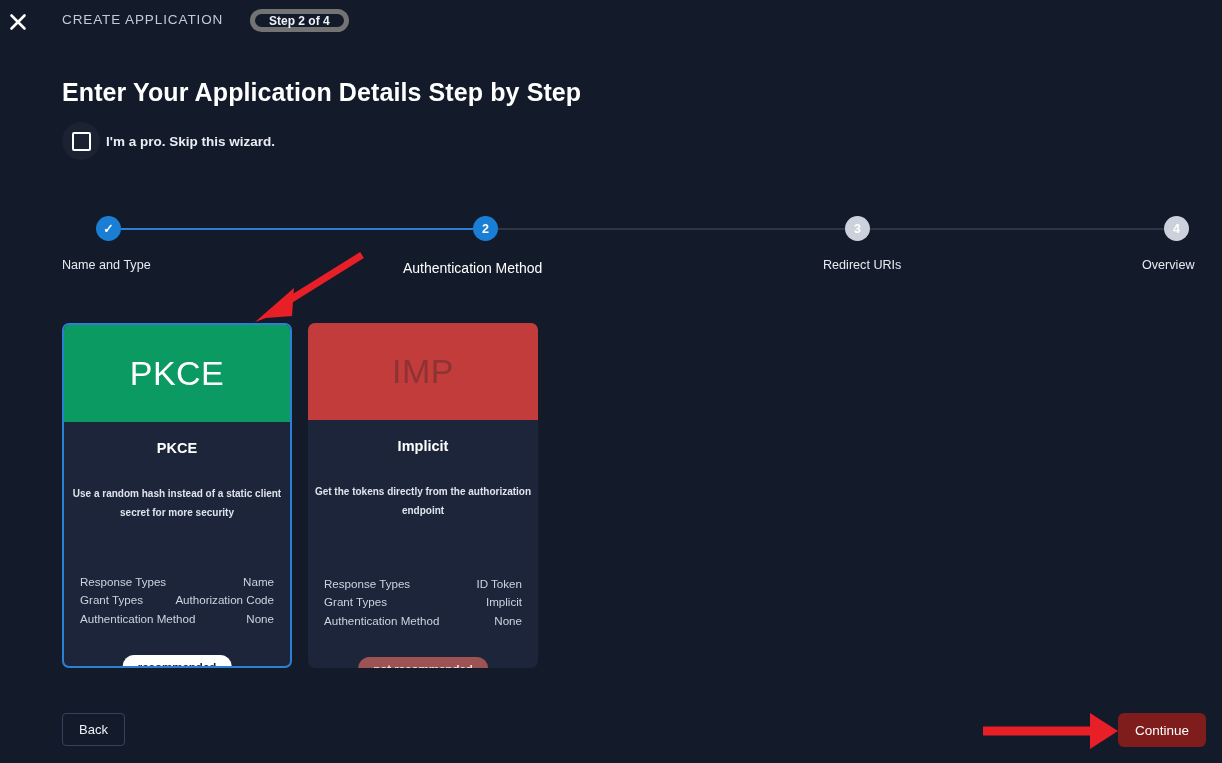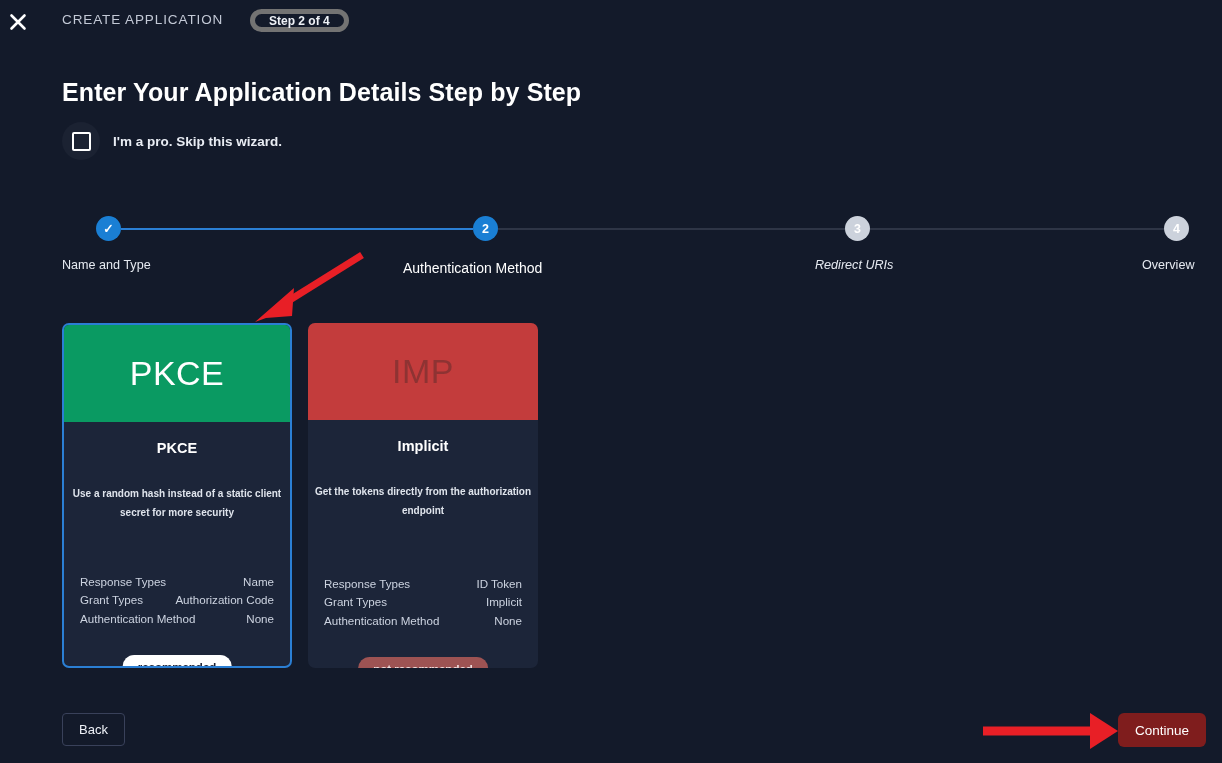--- a/index.html
+++ b/index.html
@@ -35,21 +35,21 @@
     position: absolute; left: 62px; top: 78px;
     font-size: 25px; font-weight: 700; color: #ffffff; letter-spacing: .1px;
   }
   .skip-row { position: absolute; left: 62px; top: 122px; display: flex; align-items: center; }
   .cb-hit {
     width: 38px; height: 38px; border-radius: 50%;
     display: flex; align-items: center; justify-content: center;
     background: #1b2232; cursor: pointer;
   }
   .cb-box { width: 19px; height: 19px; border: 2px solid #ffffff; border-radius: 2px; background: transparent; }
-  .skip-label { margin-left: 13px; font-size: 13.5px; font-weight: 700; color: #e9edf4; }
+  .skip-label { margin-left: 6px; font-size: 13.5px; font-weight: 700; color: #e9edf4; }
 
   
   .stepper { position: absolute; left: 0; top: 205px; width: 1222px; height: 80px; }
   .track { position: absolute; top: 23px; height: 2px; }
   .track.done { background: #2b7fd4; }
   .track.todo { background: #2e3546; }
   .snode { position: absolute; top: 0; }
   .circle {
     width: 25px; height: 25px; border-radius: 50%;
     display: flex; align-items: center; justify-content: center;
@@ -148,21 +148,21 @@
       <div class="slabel" style="left:0px;">Name and Type</div>
     </div>
 
     <div class="snode" style="left:403px;width:165px;">
       <div class="circle active" style="left:70px;">2</div>
       <div class="slabel active" style="left:0px;">Authentication Method</div>
     </div>
 
     <div class="snode" style="left:815px;width:84px;">
       <div class="circle todo" style="left:30px;">3</div>
-      <div class="slabel" style="left:0px;font-style:italic;">Redirect URIs</div>
+      <div class="slabel" style="left:8px;">Redirect URIs</div>
     </div>
 
     <div class="snode" style="left:1142px;width:69px;">
       <div class="circle todo" style="left:22px;">4</div>
       <div class="slabel" style="left:0px;">Overview</div>
     </div>
   </div>
 
   <div class="card selected" style="left:62px;">
     <div class="card-head pkce">PKCE</div>

